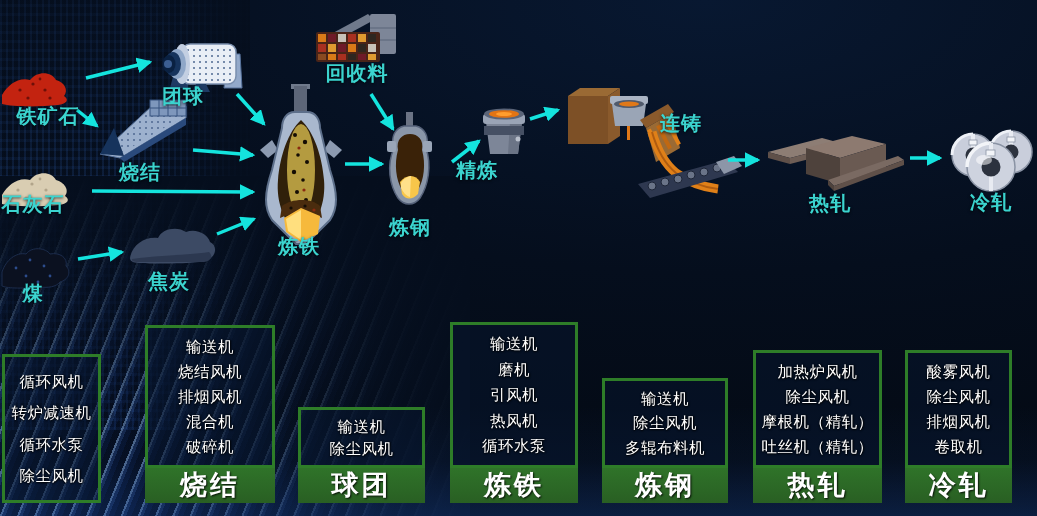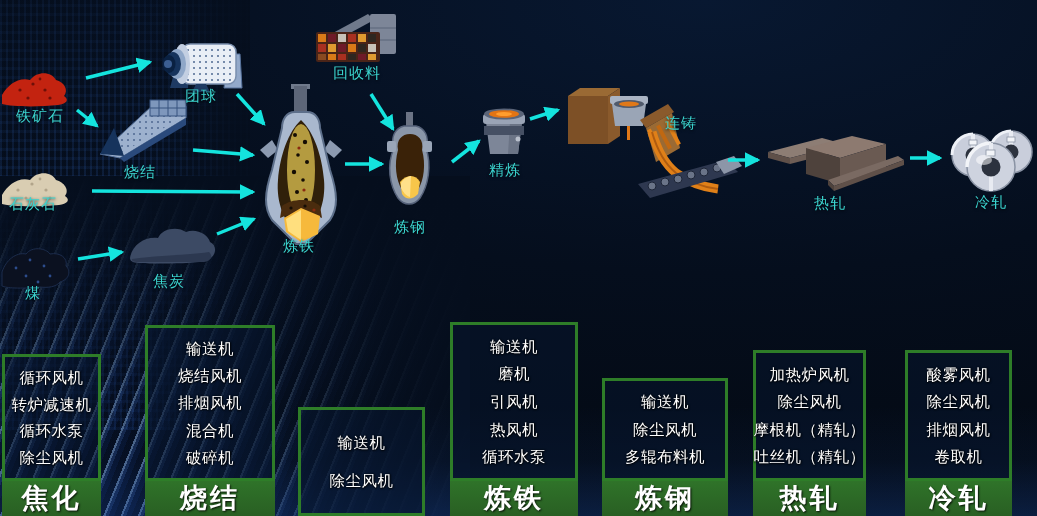--- a/index.html
+++ b/index.html
@@ -30,25 +30,25 @@
         rgba(8,24,70,.15) 10px 16px);
   }
   #bg-bottom-glow{
     left:0;right:0;bottom:0;height:110px;
     background:linear-gradient(to top, rgba(30,80,170,.30), rgba(30,80,170,.08) 50%, rgba(0,0,0,0));
   }
   
   #flow-svg{position:absolute;left:0;top:0;}
   .flow-label{
     position:absolute;transform:translate(-50%,-50%);
-    color:#3bd4cf;font-size:15px;font-weight:normal;letter-spacing:1px;white-space:nowrap;
+    color:#3bd4cf;font-size:20px;font-weight:bold;letter-spacing:1px;white-space:nowrap;
     text-shadow:0 1px 3px rgba(0,0,0,.8);
   }
   
-  .panel{position:absolute;bottom:0;display:flex;flex-direction:column;}
+  .panel{position:absolute;bottom:13px;display:flex;flex-direction:column;}
   .panel-list{
     flex:1;border:3px solid #2e7d28;background:rgba(8,22,46,.55);
     display:flex;flex-direction:column;justify-content:space-evenly;align-items:center;
     padding:2px 0;box-sizing:border-box;
   }
   .panel-item{
     color:#fff;font-size:15.5px;letter-spacing:.5px;white-space:nowrap;
     text-shadow:0 1px 2px #000, 1px 0 2px #000;line-height:1.1;
   }
   .panel-title{
@@ -280,60 +280,60 @@
       <line x1="217" y1="234" x2="254" y2="219" marker-end="url(#arr)"></line>
       <line x1="371" y1="94" x2="393" y2="129" marker-end="url(#arr)"></line>
       <line x1="345" y1="164" x2="382" y2="164" marker-end="url(#arr)"></line>
       <line x1="452" y1="162" x2="479" y2="141" marker-end="url(#arr)"></line>
       <line x1="530" y1="119" x2="558" y2="110" marker-end="url(#arr)"></line>
       <line x1="728" y1="160" x2="758" y2="160" marker-end="url(#arr)"></line>
       <line x1="910" y1="158" x2="940" y2="158" marker-end="url(#arr)"></line>
     </g>
   </svg>
 
-  <div class="flow-label" style="left:40px;top:116px">铁矿石</div>
-  <div class="flow-label" style="left:201px;top:96px">团球</div>
+  <div class="flow-label" style="left:48px;top:116px">铁矿石</div>
+  <div class="flow-label" style="left:183px;top:96px">团球</div>
   <div class="flow-label" style="left:140px;top:172px">烧结</div>
   <div class="flow-label" style="left:33px;top:204px">石灰石</div>
   <div class="flow-label" style="left:33px;top:293px">煤</div>
   <div class="flow-label" style="left:169px;top:281px">焦炭</div>
   <div class="flow-label" style="left:357px;top:73px">回收料</div>
   <div class="flow-label" style="left:299px;top:246px">炼铁</div>
   <div class="flow-label" style="left:410px;top:227px">炼钢</div>
-  <div class="flow-label" style="left:505px;top:170px">精炼</div>
+  <div class="flow-label" style="left:477px;top:170px">精炼</div>
   <div class="flow-label" style="left:681px;top:123px">连铸</div>
   <div class="flow-label" style="left:830px;top:203px">热轧</div>
   <div class="flow-label" style="left:991px;top:202px">冷轧</div>
 
   <div class="panel" style="left:2px;width:99px;top:354px">
     <div class="panel-list">
       <div class="panel-item">循环风机</div>
       <div class="panel-item">转炉减速机</div>
       <div class="panel-item">循环水泵</div>
       <div class="panel-item">除尘风机</div>
     </div>
-    <div class="panel-title">焦化</div>
   </div>
 
   <div class="panel" style="left:145px;width:130px;top:325px">
     <div class="panel-list">
       <div class="panel-item">输送机</div>
       <div class="panel-item">烧结风机</div>
       <div class="panel-item">排烟风机</div>
       <div class="panel-item">混合机</div>
       <div class="panel-item">破碎机</div>
     </div>
     <div class="panel-title">烧结</div>
   </div>
 
   <div class="panel" style="left:298px;width:127px;top:407px">
     <div class="panel-list">
       <div class="panel-item">输送机</div>
       <div class="panel-item">除尘风机</div>
     </div>
+    <div class="panel-title">球团</div>
   </div>
 
   <div class="panel" style="left:450px;width:128px;top:322px">
     <div class="panel-list">
       <div class="panel-item">输送机</div>
       <div class="panel-item">磨机</div>
       <div class="panel-item">引风机</div>
       <div class="panel-item">热风机</div>
       <div class="panel-item">循环水泵</div>
     </div>
@@ -342,21 +342,21 @@
 
   <div class="panel" style="left:602px;width:126px;top:378px">
     <div class="panel-list">
       <div class="panel-item">输送机</div>
       <div class="panel-item">除尘风机</div>
       <div class="panel-item">多辊布料机</div>
     </div>
     <div class="panel-title">炼钢</div>
   </div>
 
-  <div class="panel" style="left:753px;width:113px;top:350px">
+  <div class="panel" style="left:753px;width:129px;top:350px">
     <div class="panel-list">
       <div class="panel-item">加热炉风机</div>
       <div class="panel-item">除尘风机</div>
       <div class="panel-item">摩根机（精轧）</div>
       <div class="panel-item">吐丝机（精轧）</div>
     </div>
     <div class="panel-title">热轧</div>
   </div>
 
   <div class="panel" style="left:905px;width:107px;top:350px">

